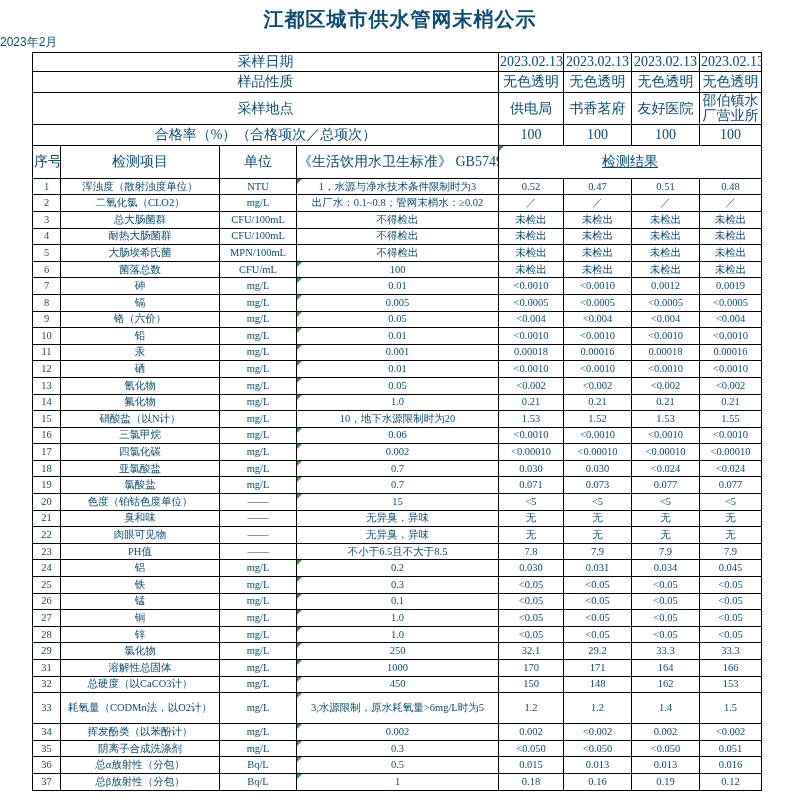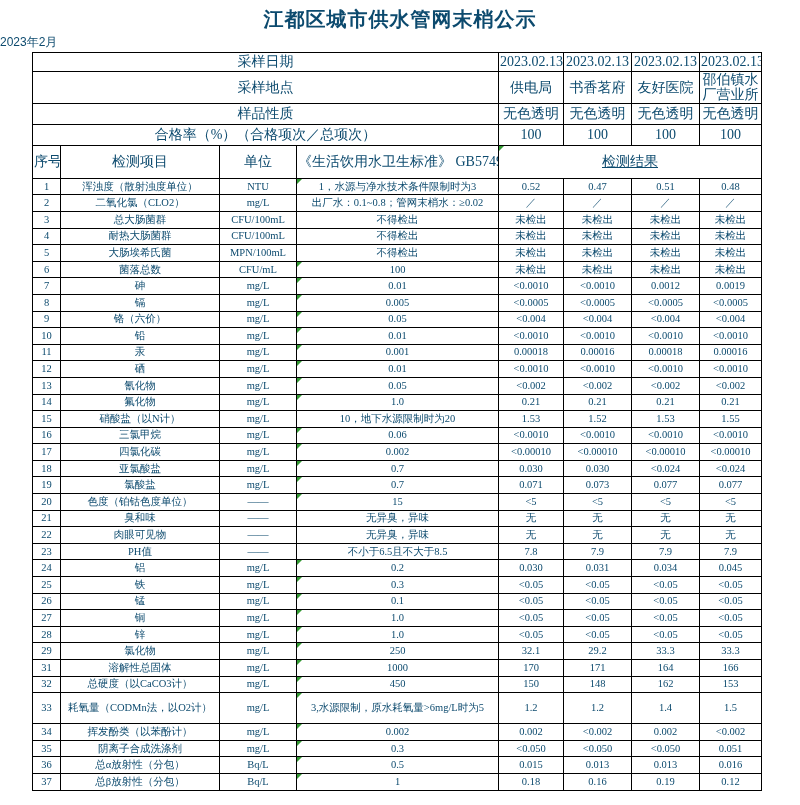--- a/index.html
+++ b/index.html
@@ -62,33 +62,33 @@
         <col style="width:62px">
     </colgroup>
     <thead>
       <tr class="hdr h-date">
         <td colspan="4">采样日期</td>
         <td>2023.02.13</td>
         <td>2023.02.13</td>
         <td>2023.02.13</td>
         <td>2023.02.13</td>
       </tr>
+      <tr class="hdr h-nat">
+        <td colspan="4">样品性质</td>
+        <td>无色透明</td>
+        <td>无色透明</td>
+        <td>无色透明</td>
+        <td>无色透明</td>
+      </tr>
       <tr class="hdr h-loc">
         <td colspan="4">采样地点</td>
         <td>供电局</td>
         <td>书香茗府</td>
         <td>友好医院</td>
         <td>邵伯镇水厂营业所</td>
-      </tr>
-      <tr class="hdr h-nat">
-        <td colspan="4">样品性质</td>
-        <td>无色透明</td>
-        <td>无色透明</td>
-        <td>无色透明</td>
-        <td>无色透明</td>
       </tr>
       <tr class="hdr h-rate">
         <td colspan="4">合格率（%）（合格项次／总项次）</td>
         <td>100</td>
         <td>100</td>
         <td>100</td>
         <td>100</td>
       </tr>
       <tr class="hdr h-col">
         <td>序号</td>

